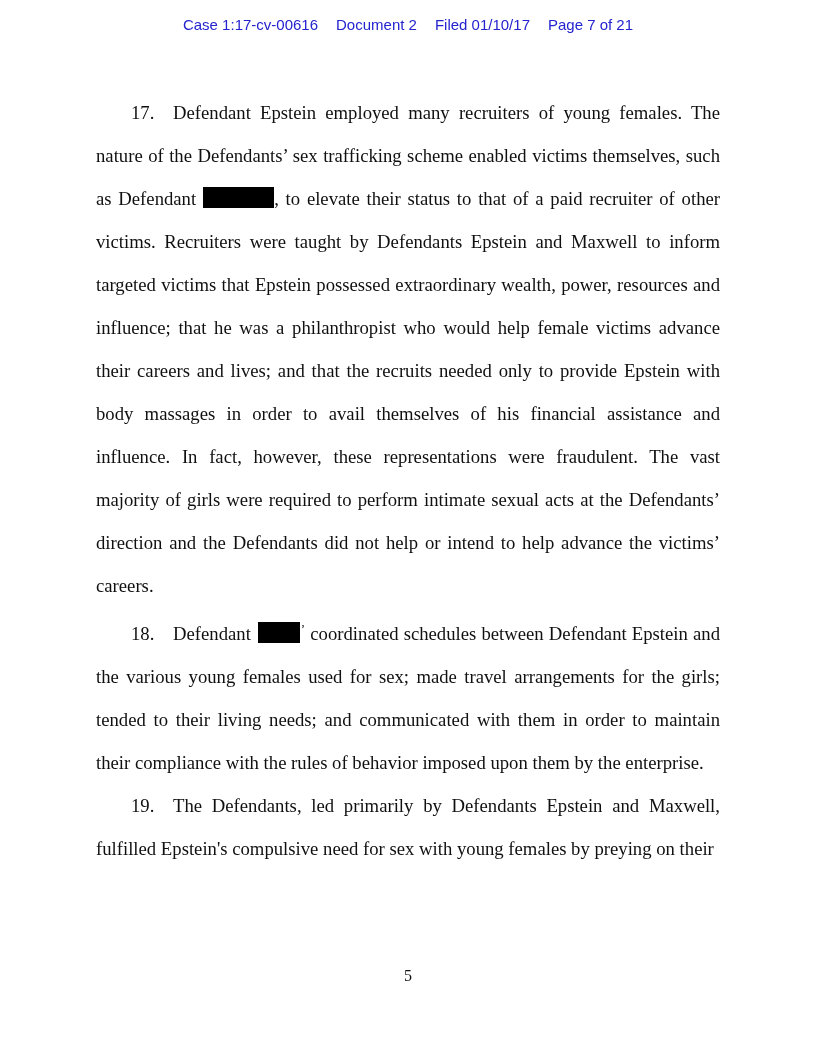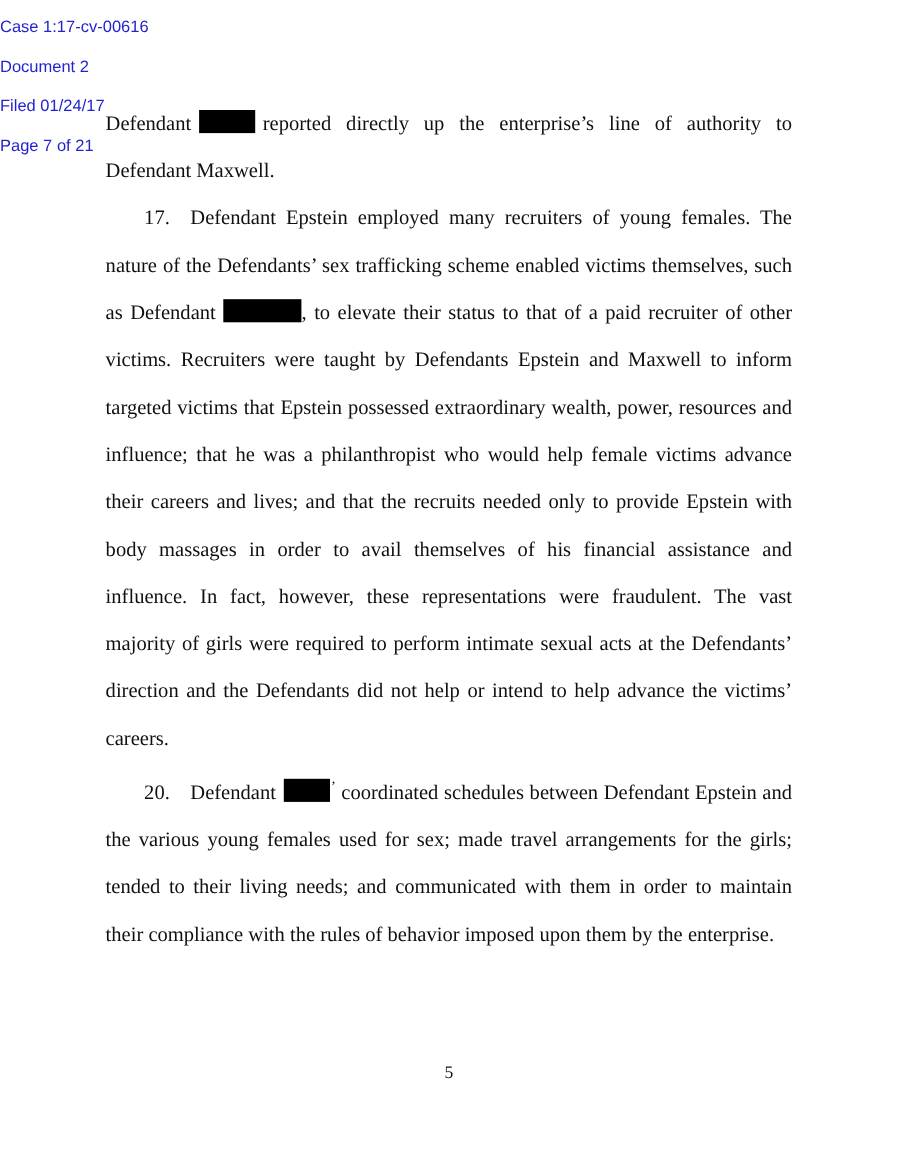--- a/index.html
+++ b/index.html
@@ -23,21 +23,20 @@
     left: 0;
     width: 816px;
     display: flex;
     justify-content: center;
     gap: 18px;
     font-family: "Liberation Sans", "DejaVu Sans", sans-serif;
     font-size: 15px;
     line-height: 18px;
     color: #2323cf;
     white-space: nowrap;
-    flex-direction: column;
   }
   
   .body-text {
     position: absolute;
     top: 91px;
     left: 96px;
     width: 624px;
     font-size: 18.7px;
     line-height: 43px;
     text-align: justify;
@@ -80,33 +79,33 @@
   }
 </style>
 </head>
 <body>
 
 <div class="page">
 
   <header class="stamp">
     <span>Case 1:17-cv-00616</span>
     <span>Document 2</span>
-    <span>Filed 01/24/17</span>
+    <span>Filed 01/10/17</span>
     <span>Page 7 of 21</span>
   </header>
 
   <main class="body-text">
 
-    <p class="para"><span>Defendant</span><span class="redaction red-1"></span><span>reported directly up the enterprise’s line of authority to Defendant Maxwell.</span></p>
 
     <p class="para"><span class="pnum">17.</span><span>Defendant Epstein employed many recruiters of young females.  The nature of the Defendants’ sex trafficking scheme enabled victims themselves, such as Defendant</span><span class="redaction red-2"></span><span>, to elevate their status to that of a paid recruiter of other victims.  Recruiters were taught by Defendants Epstein and Maxwell to inform targeted victims that Epstein possessed extraordinary wealth, power, resources and influence; that he was a philanthropist who would help female victims advance their careers and lives; and that the recruits needed only to provide Epstein with body massages in order to avail themselves of his financial assistance and influence.  In fact, however, these representations were fraudulent.  The vast majority of girls were required to perform intimate sexual acts at the Defendants’ direction and the Defendants did not help or intend to help advance the victims’ careers.</span></p>
 
-    <p class="para"><span class="pnum">20.</span><span>Defendant</span><span class="redaction red-3"></span><span class="artifact">’</span>
+    <p class="para"><span class="pnum">18.</span><span>Defendant</span><span class="redaction red-3"></span><span class="artifact">’</span>
 <span>coordinated schedules between Defendant Epstein and the various young females used for sex; made travel arrangements for the girls; tended to their living needs; and communicated with them in order to maintain their compliance with the rules of behavior imposed upon them by the enterprise.</span></p>
 
+    <p class="para"><span class="pnum">19.</span><span>The Defendants, led primarily by Defendants Epstein and Maxwell, fulfilled Epstein's compulsive need for sex with young females by preying on their</span></p>
 
   </main>
 
   <footer class="footer">
     <span>5</span>
   </footer>
 
 </div>
 
 </body></html>

